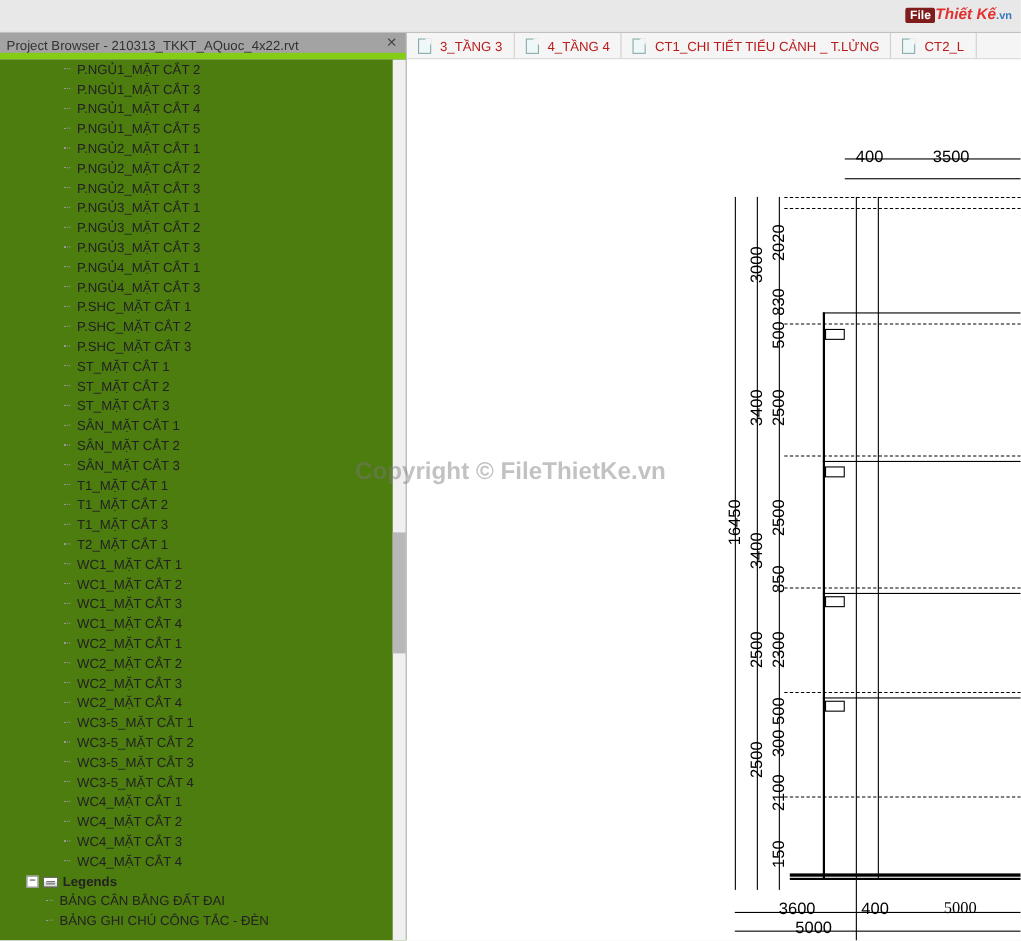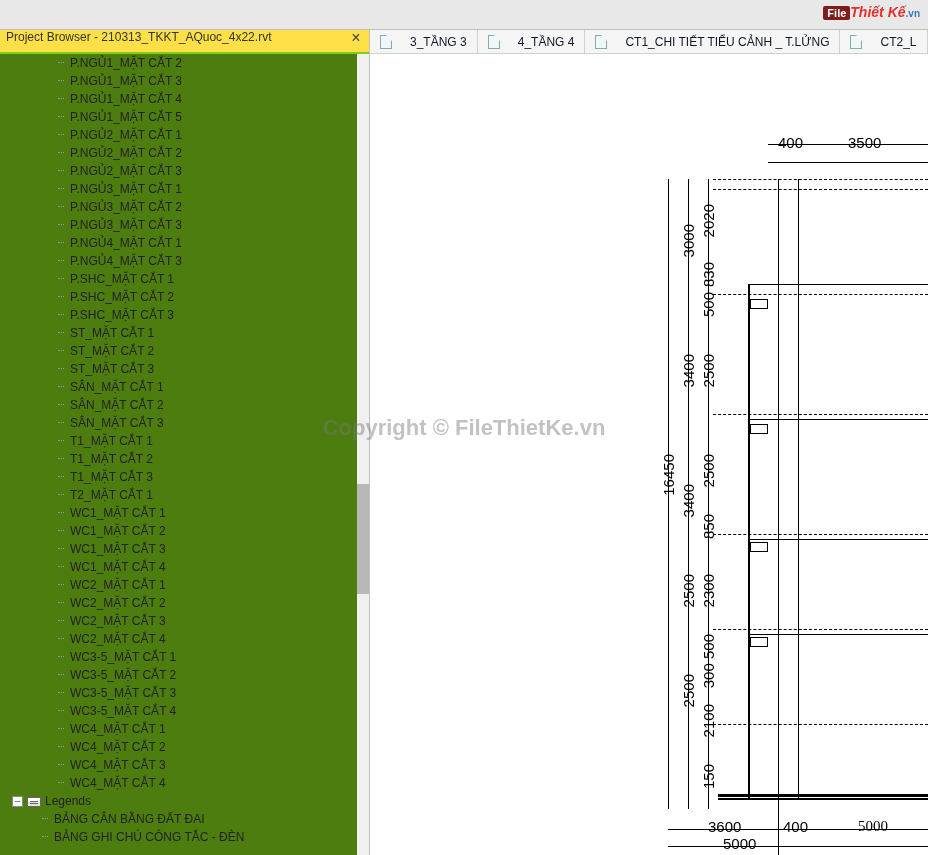--- a/index.html
+++ b/index.html
@@ -12,24 +12,24 @@
 .project-browser {
   width: 370px;
   background: #fff;
   border-right: 1px solid #c0c0c0;
   display: flex;
   flex-direction: column;
   position: relative;
 }
 .pb-header {
   height: 24px;
-  background: #fde047;
-  border-bottom: 2px solid #84cc16;
-  display: flex;
-  align-items: flex-start;
+  background: #a3a3a3;
+  border-bottom: 6px solid #84cc16;
+  display: flex;
+  align-items: flex-end;
   padding: 0 6px;
   font-size: 12px;
   color: #333;
 }
 .pb-header .title { flex: 1; }
 .pb-header .close { width: 14px; text-align: center; cursor: pointer; font-size: 16px; line-height: 1; color: #444; }
 
 .pb-tree {
   flex: 1;
   overflow: hidden;
@@ -49,22 +49,22 @@
   position: relative;
 }
 .tree-item::before {
   content: "";
   position: absolute;
   left: 58px; top: 8px;
   width: 6px; height: 1px;
   border-top: 1px dotted #999;
 }
 .tree-item.legend-root {
-  padding-left: 12px;
-  font-weight: normal;
+  padding-left: 24px;
+  font-weight: bold;
 }
 .tree-item.legend-root::before { display: none; }
 .tree-item.legend-child {
   padding-left: 54px;
 }
 .tree-item.legend-child::before { left: 42px; }
 .expander {
   display: inline-block;
   width: 11px; height: 11px;
   border: 1px solid #888;
@@ -107,22 +107,22 @@
   display: flex;
   align-items: stretch;
   font-size: 12px;
 }
 .tab {
   display: flex;
   align-items: center;
   padding: 0 10px;
   border-right: 1px solid #d0d0d0;
   cursor: pointer;
-  color: #0f172a;
-  gap: 18px;
+  color: #b91c1c;
+  gap: 8px;
   white-space: nowrap;
 }
 .tab .doc-icon {
   width: 12px; height: 14px;
   border: 1px solid #8aa;
   background: #eff8f8;
   position: relative;
 }
 .tab .doc-icon::after {
   content: "";

